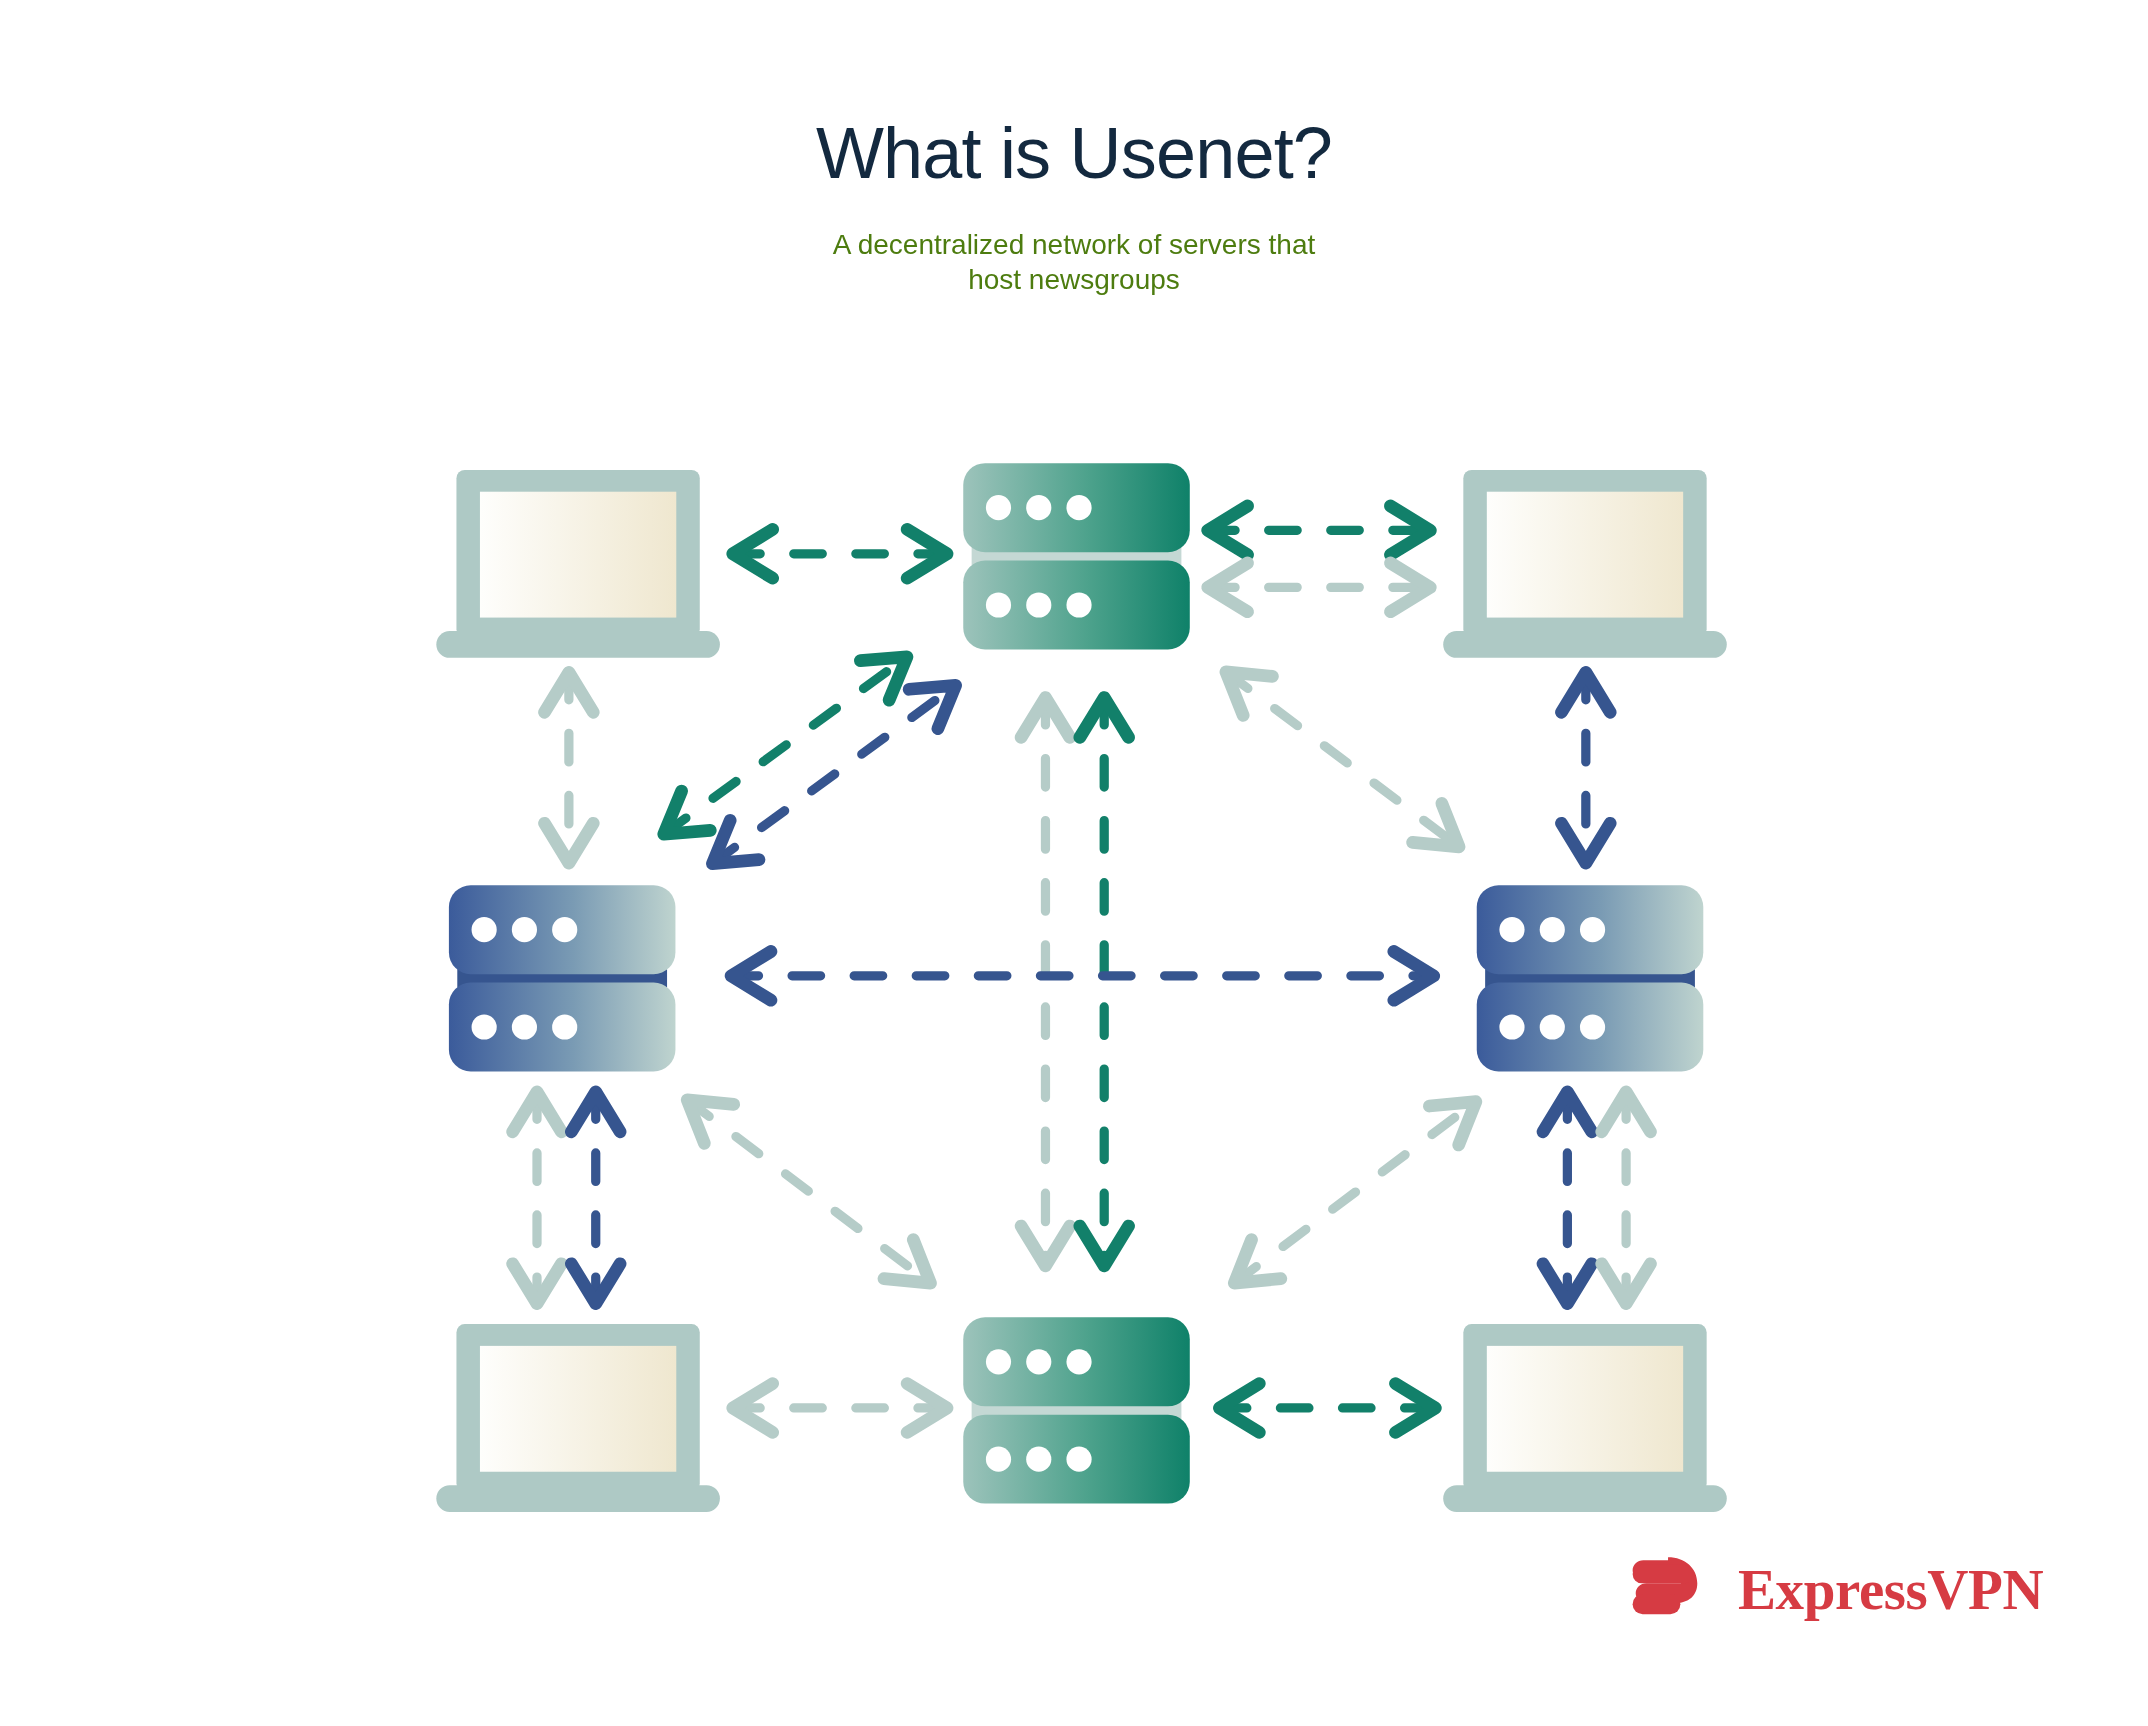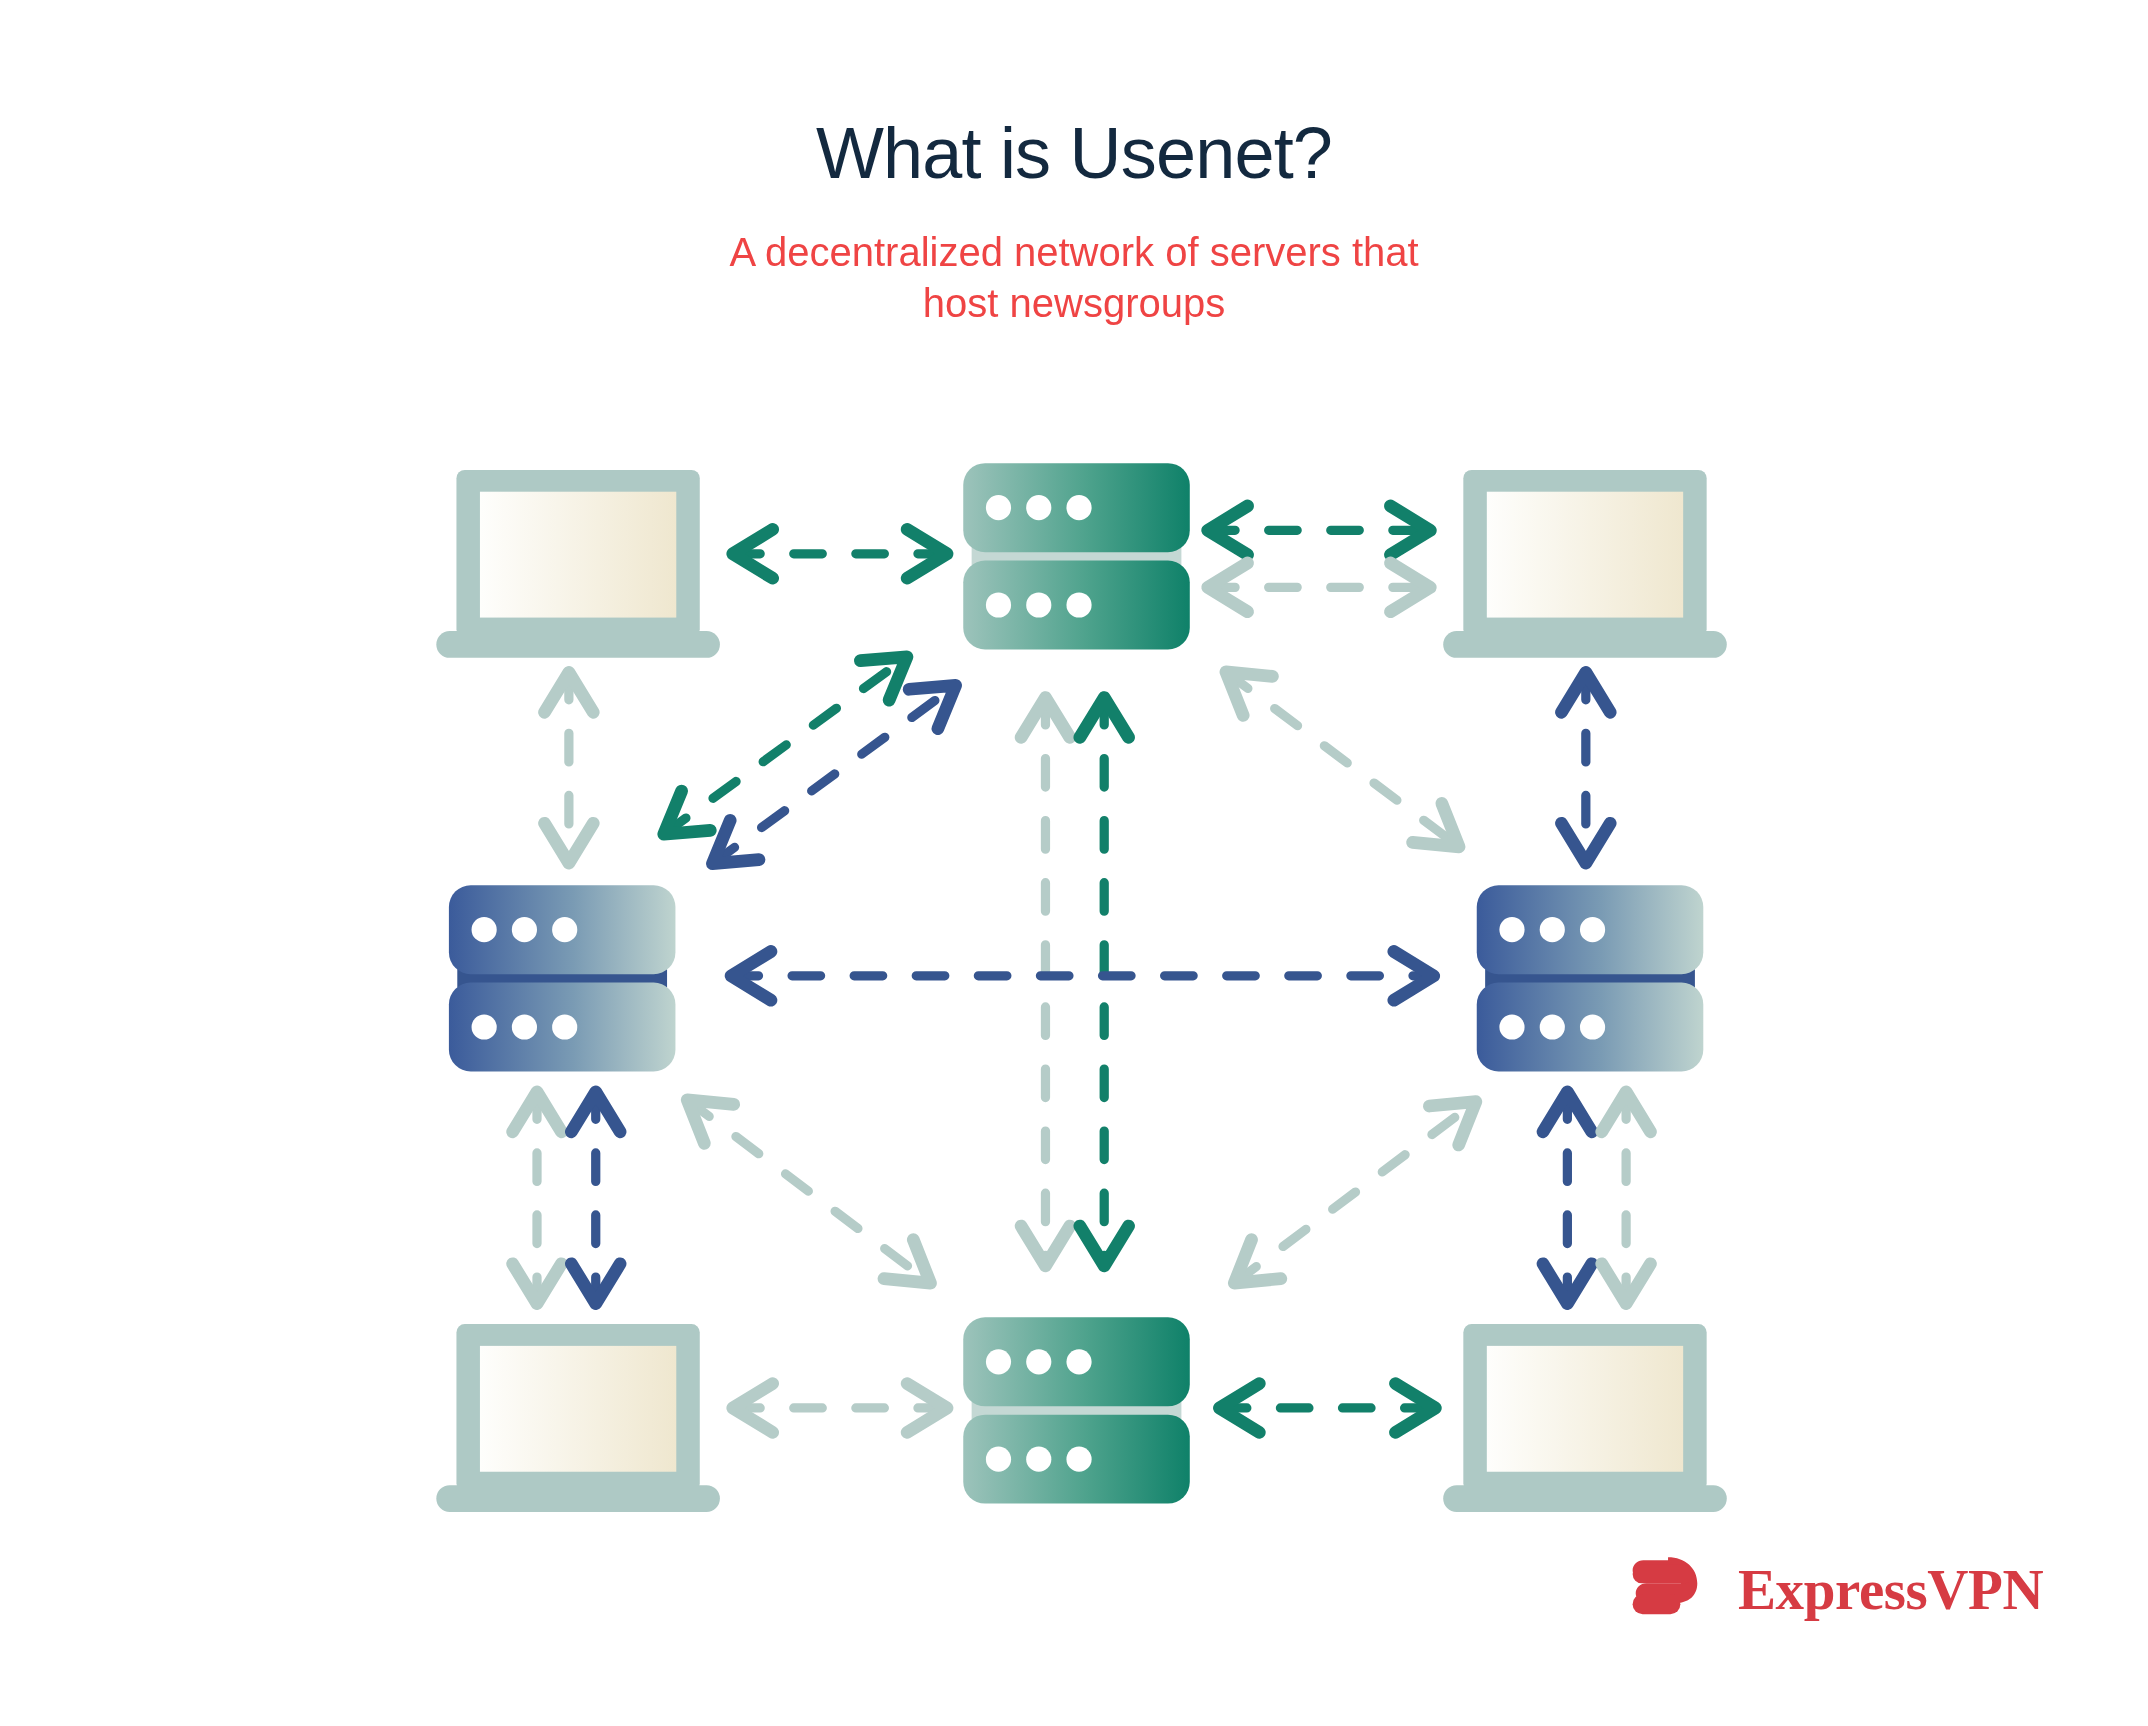--- a/index.html
+++ b/index.html
@@ -31,24 +31,24 @@
   }
   .title {
     font-size: 72px;
     font-weight: 400;
     letter-spacing: -0.8px;
     line-height: 1.05;
     color: #13293f;
     margin: 0;
   }
   .subtitle {
-    font-size: 40px;
+    font-size: 28px;
     font-weight: 400;
     line-height: 1.28;
-    color: #ef4444;
+    color: #4d7c0f;
     margin: 35px 0 0 0;
     white-space: pre-line;
   }
   #diagram {
     position: absolute;
     top: 0;
     left: 0;
     width: 2148px;
     height: 1726px;
   }

